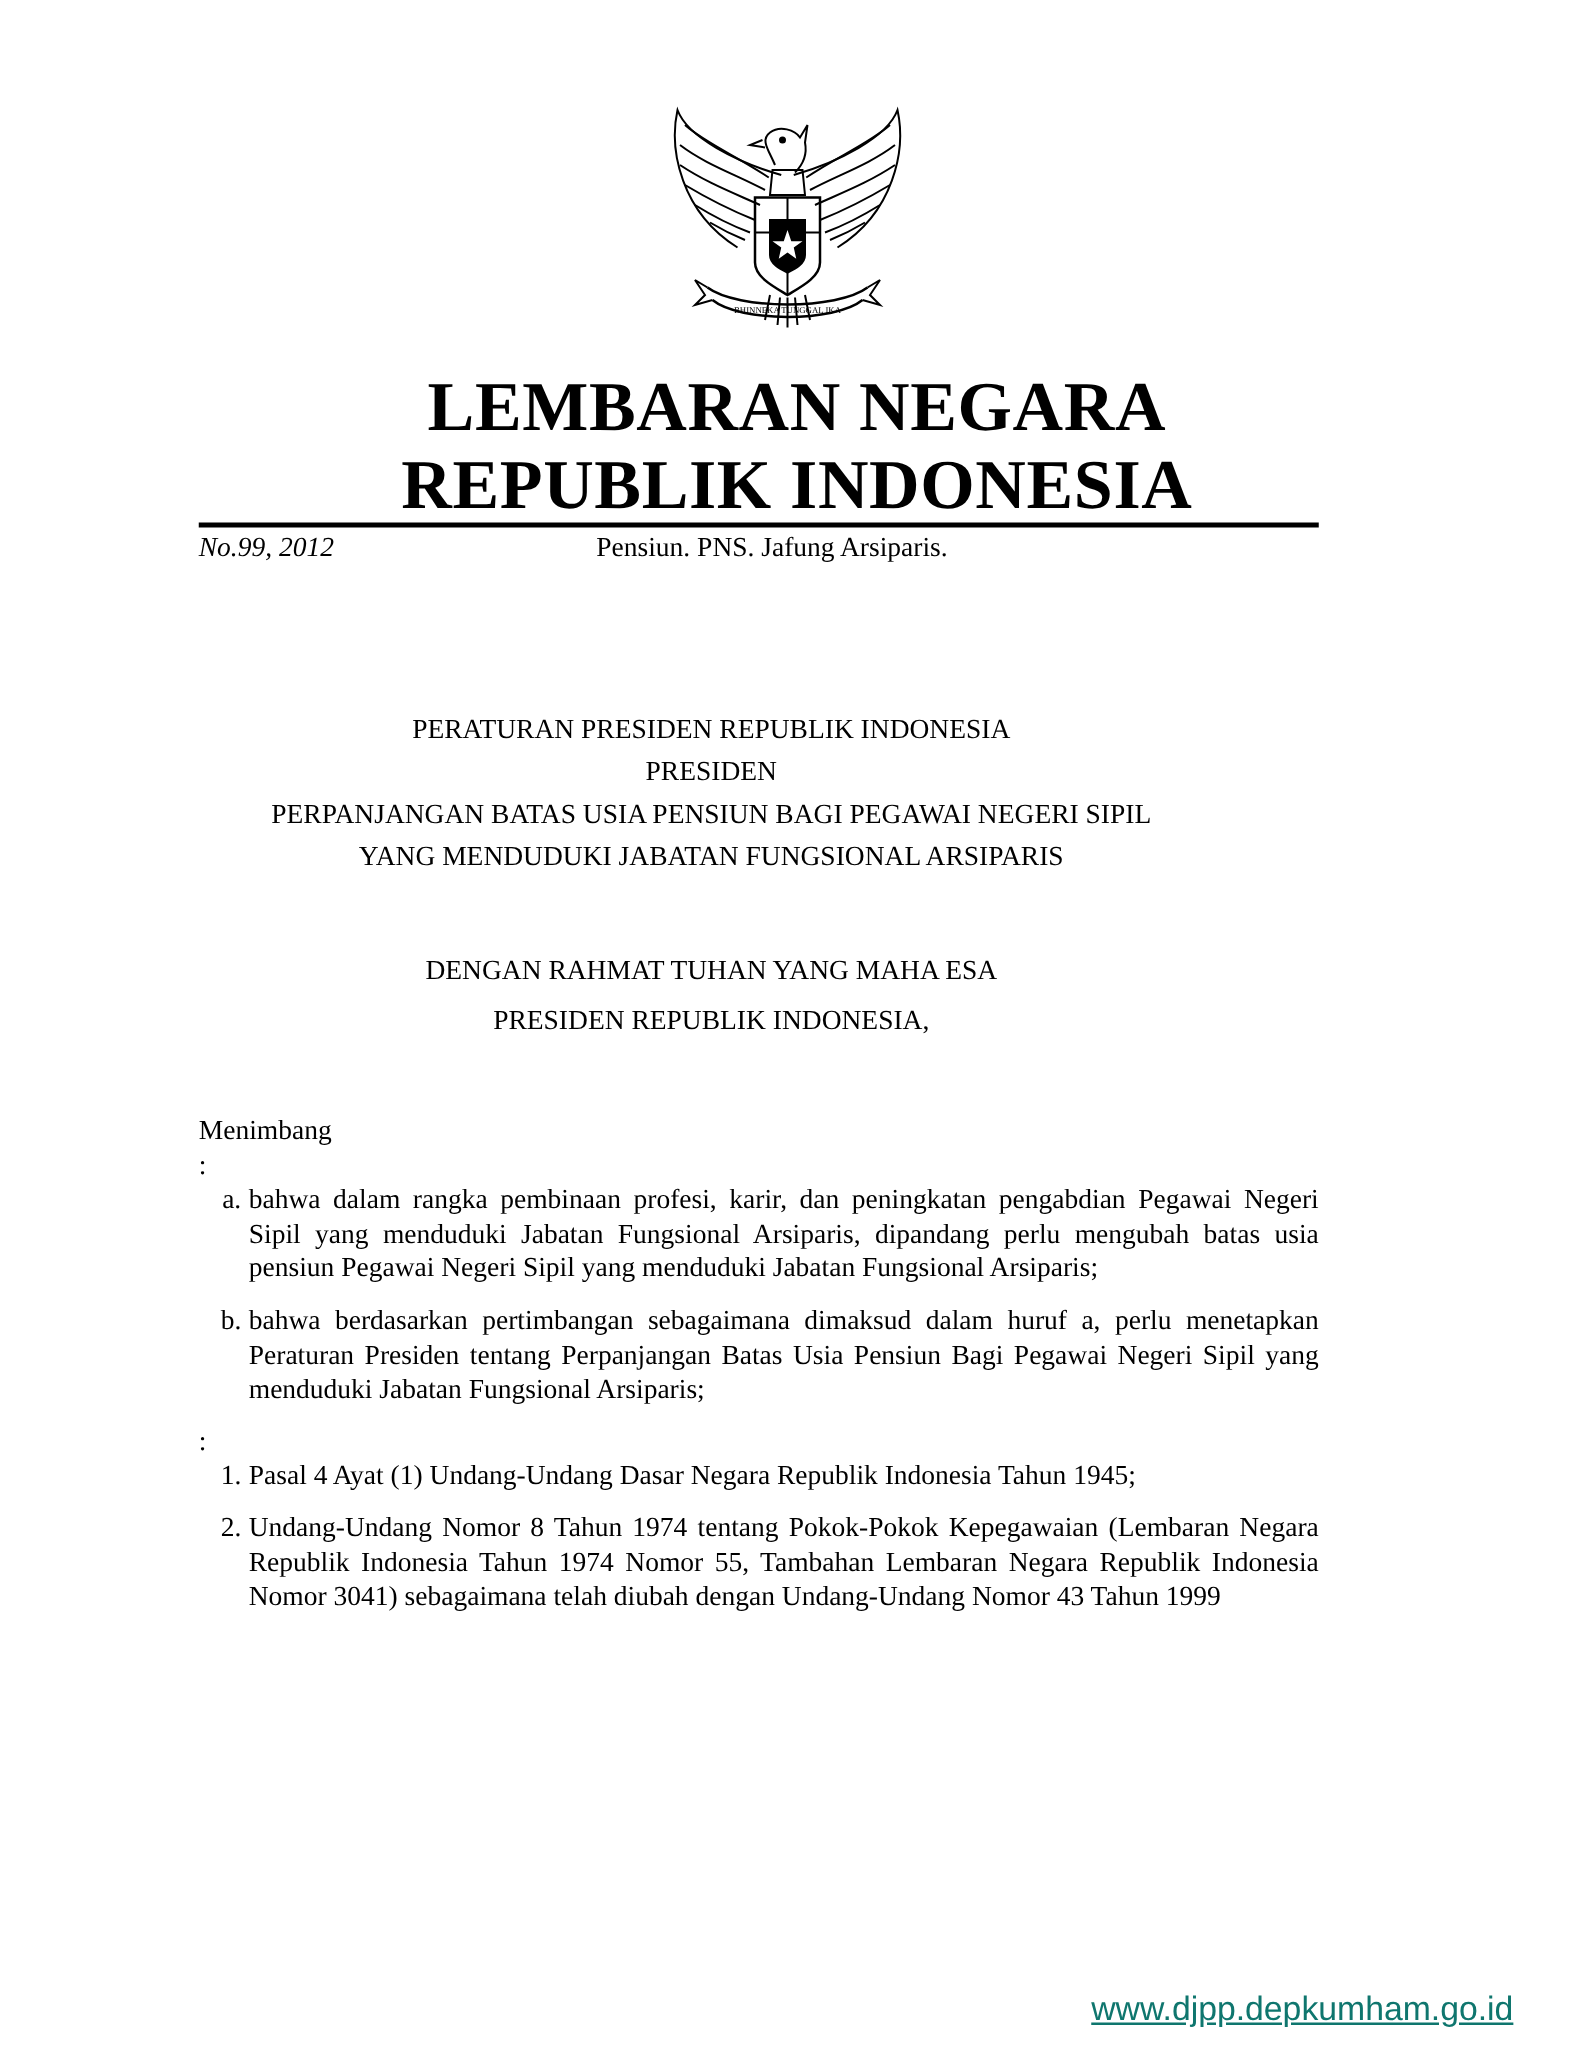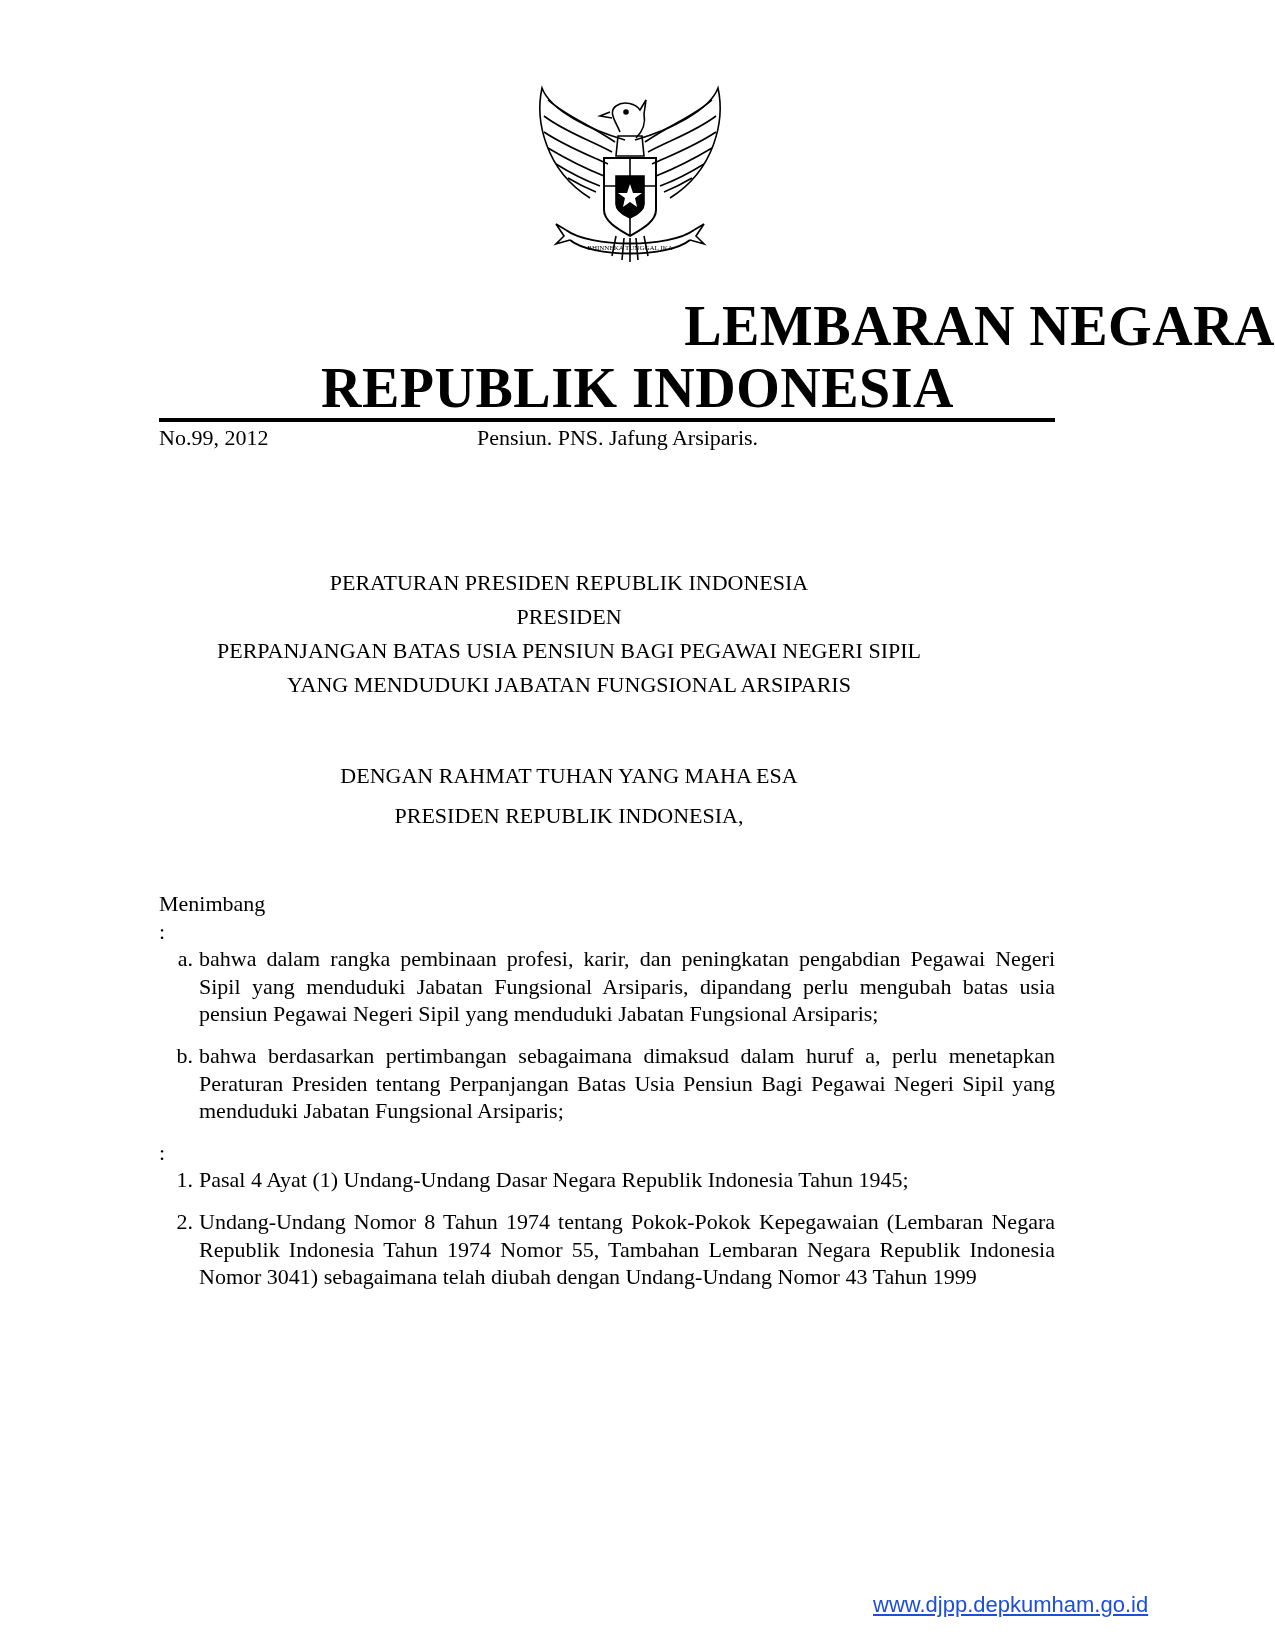--- a/index.html
+++ b/index.html
@@ -1,42 +1,42 @@
 <!DOCTYPE html>
 <html><head>
   <meta charset="utf-8">
   <style>
     html, body { margin: 0; padding: 0; background: #ffffff; }
     body { width: 1275px; height: 1650px; position: relative; overflow: hidden;
            font-family: "Liberation Serif", "DejaVu Serif", serif; color: #000; }
     .emblem { position: absolute; left: 520px; top: 80px; width: 220px; height: 192px; }
     .masthead { position: absolute; left: 0; width: 1275px; text-align: center;
                 font-weight: bold; font-size: 56px; line-height: 60px; letter-spacing: 0.5px; }
-    .mast1 { top: 296px; text-align: right; }
+    .mast1 { top: 296px; }
     .mast2 { top: 358px; }
     .rule { position: absolute; left: 159px; width: 896px; top: 418px; height: 4px; background: #000; }
-    .issue-no { position: absolute; left: 159px; top: 424px; font-size: 22px; line-height: 28px; }
+    .issue-no { position: absolute; left: 159px; top: 424px; font-size: 22px; line-height: 28px; font-style: italic; }
     .subject { position: absolute; left: 477px; top: 424px; width: 578px; font-size: 22px;
                line-height: 28px; text-align: justify; text-align-last: left; }
     .subject .l1 { display: block; text-align: justify; text-align-last: justify; }
     .center-block { position: absolute; left: 0; width: 1138px; text-align: center; font-size: 22px; }
     .center-block div { line-height: 34px; }
     .title-block { top: 566px; }
     .opening { top: 756px; }
     .opening div { line-height: 40px; }
     .body { position: absolute; left: 159px; top: 890px; width: 896px; font-size: 22px; line-height: 27.6px; }
     .sec { display: flex; flex-direction: column; }
     .sec-label { width: 145px; flex: none; white-space: pre; }
     .sec-colon { width: 16px; flex: none; }
     .items { flex: 1; }
     .item { display: flex; margin-bottom: 14px; }
     .marker { width: 40px; flex: none; text-align: right; padding-right: 6px; box-sizing: border-box; }
     .itext { flex: 1; text-align: justify; }
     .watermark { position: absolute; left: 873px; top: 1592px; font-family: "Liberation Sans", sans-serif;
-                 font-size: 22px; color: #1d4ed8; text-decoration: underline; }
+                 font-size: 27px; color: #0f766e; text-decoration: underline; }
   </style>
 </head>
 <body>
 
 <svg class="emblem" viewBox="0 0 220 192">
   <g fill="none" stroke="#000" stroke-width="1.6">
 
     <path d="M105 60 C70 50 30 30 22 8 C15 40 25 90 70 118"></path>
     <path d="M28 20 C45 35 70 45 95 62"></path>
       <path d="M24 36 C45 52 70 60 92 72"></path>

